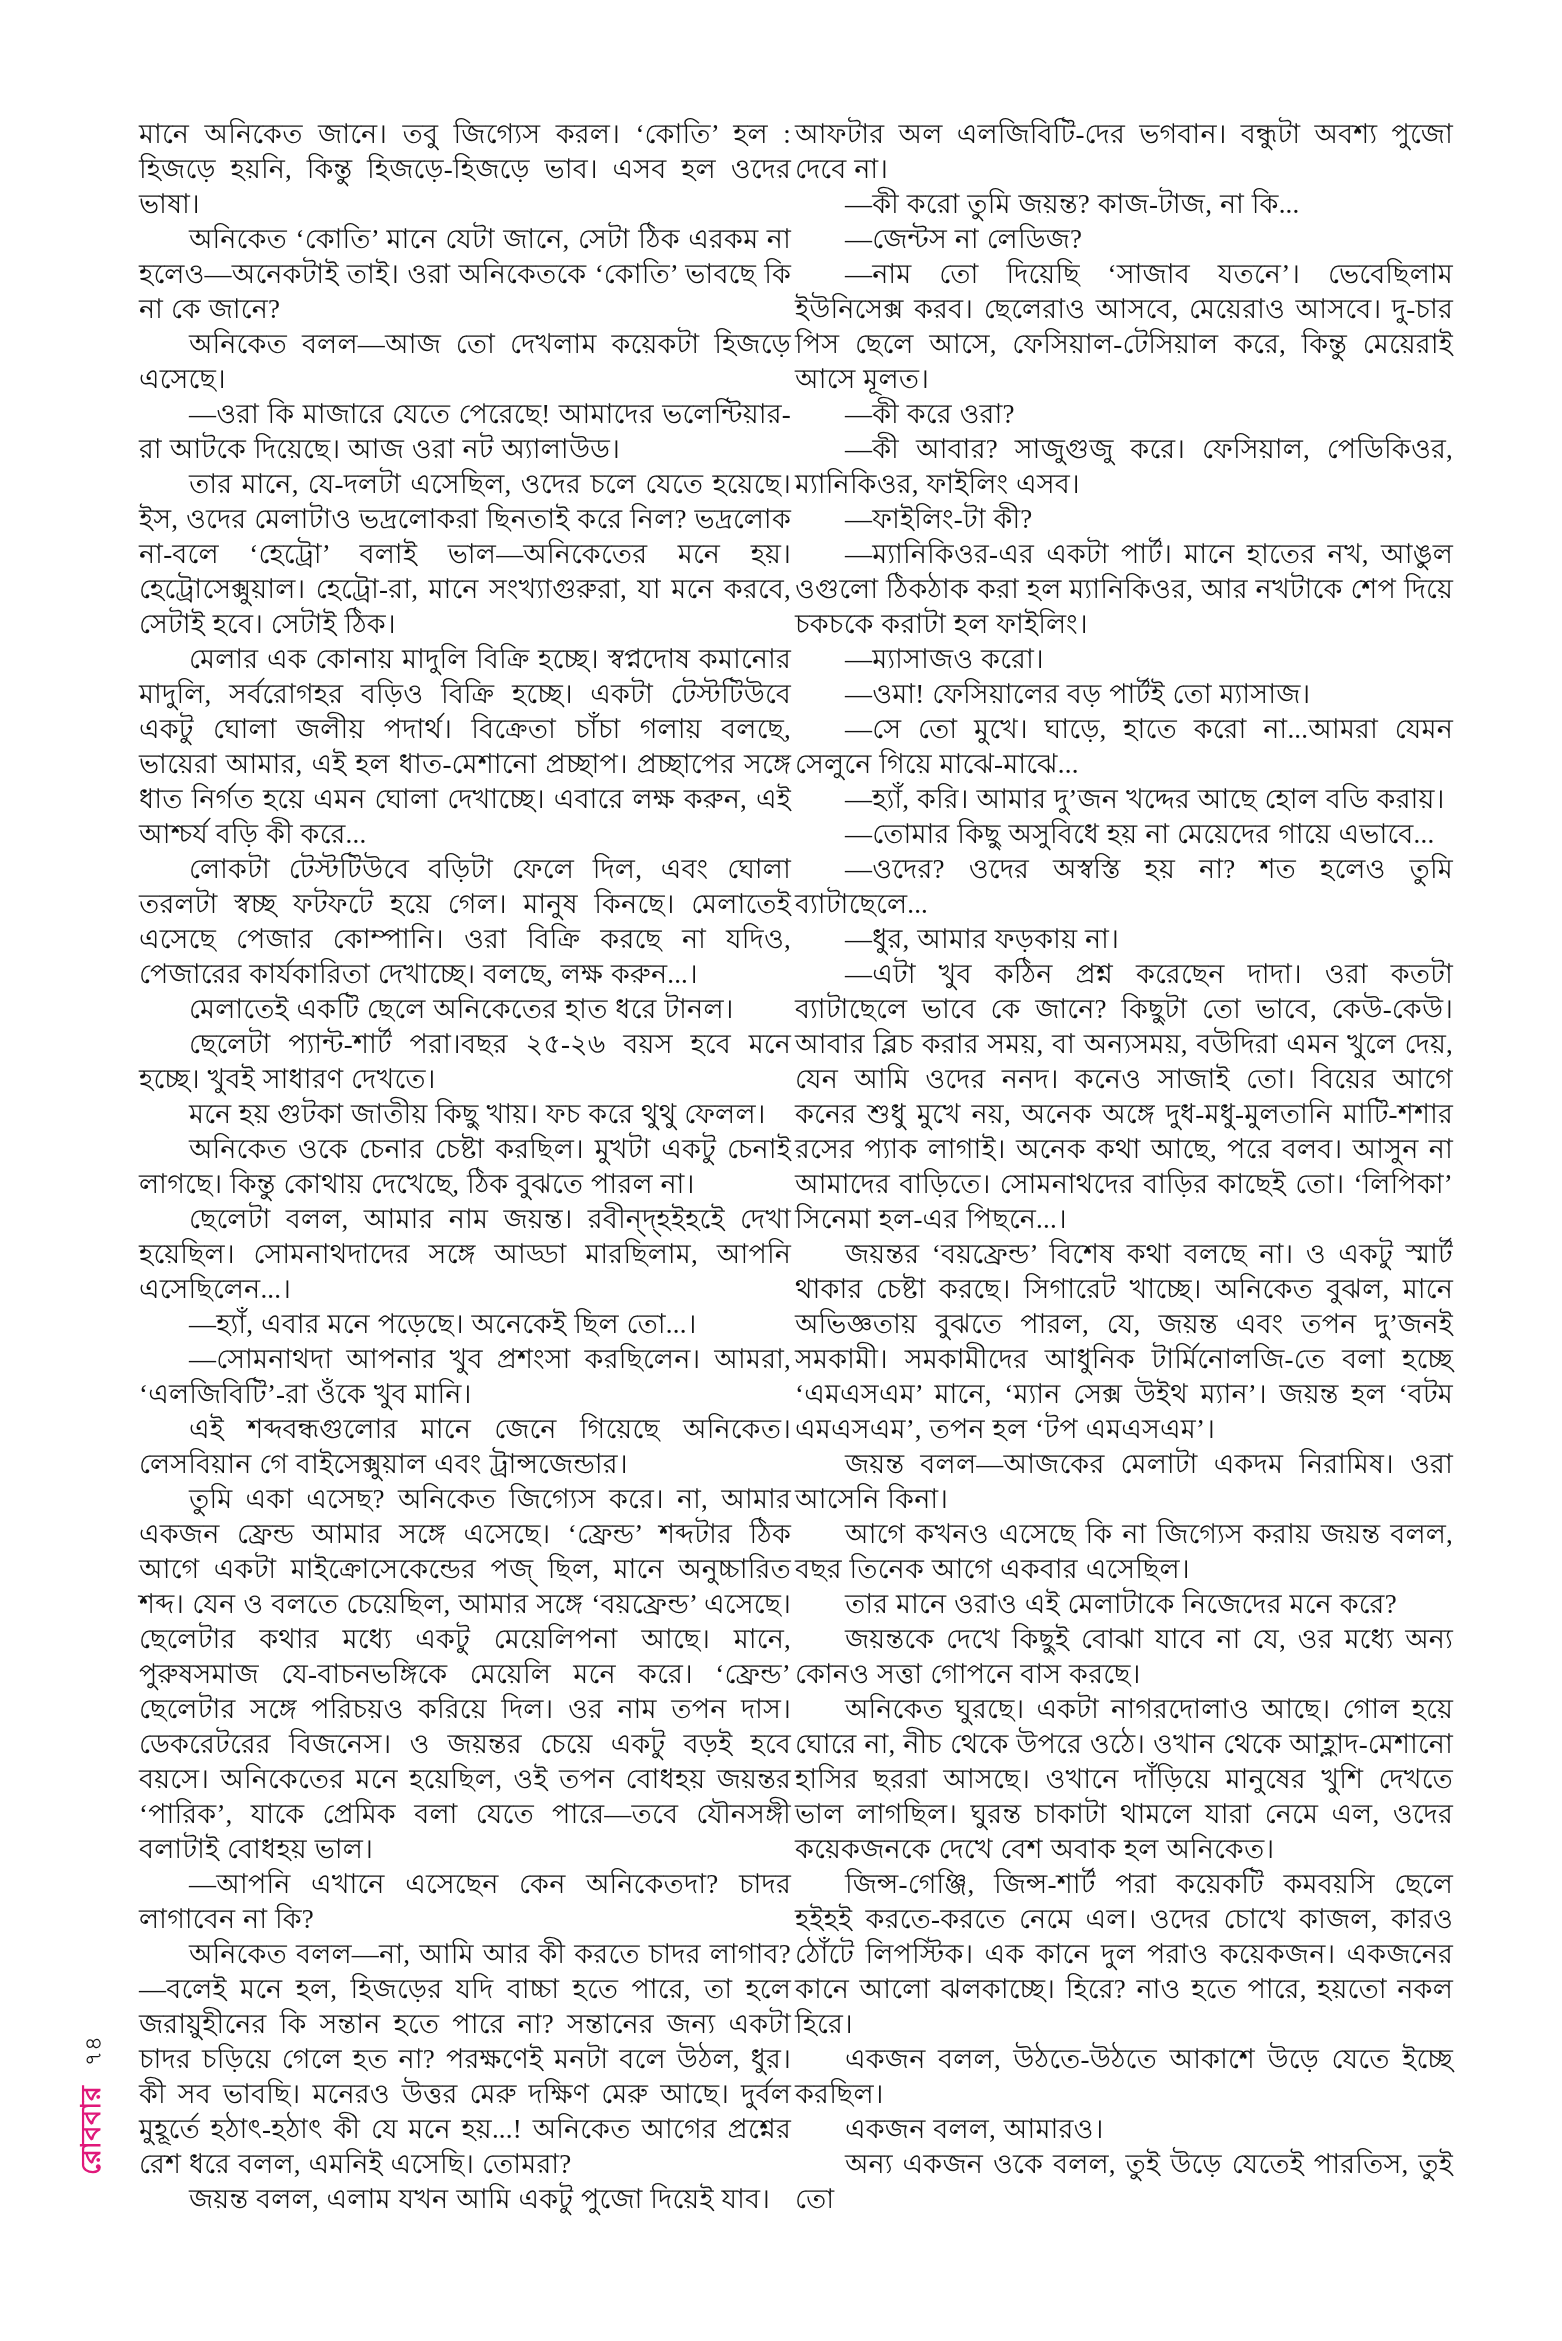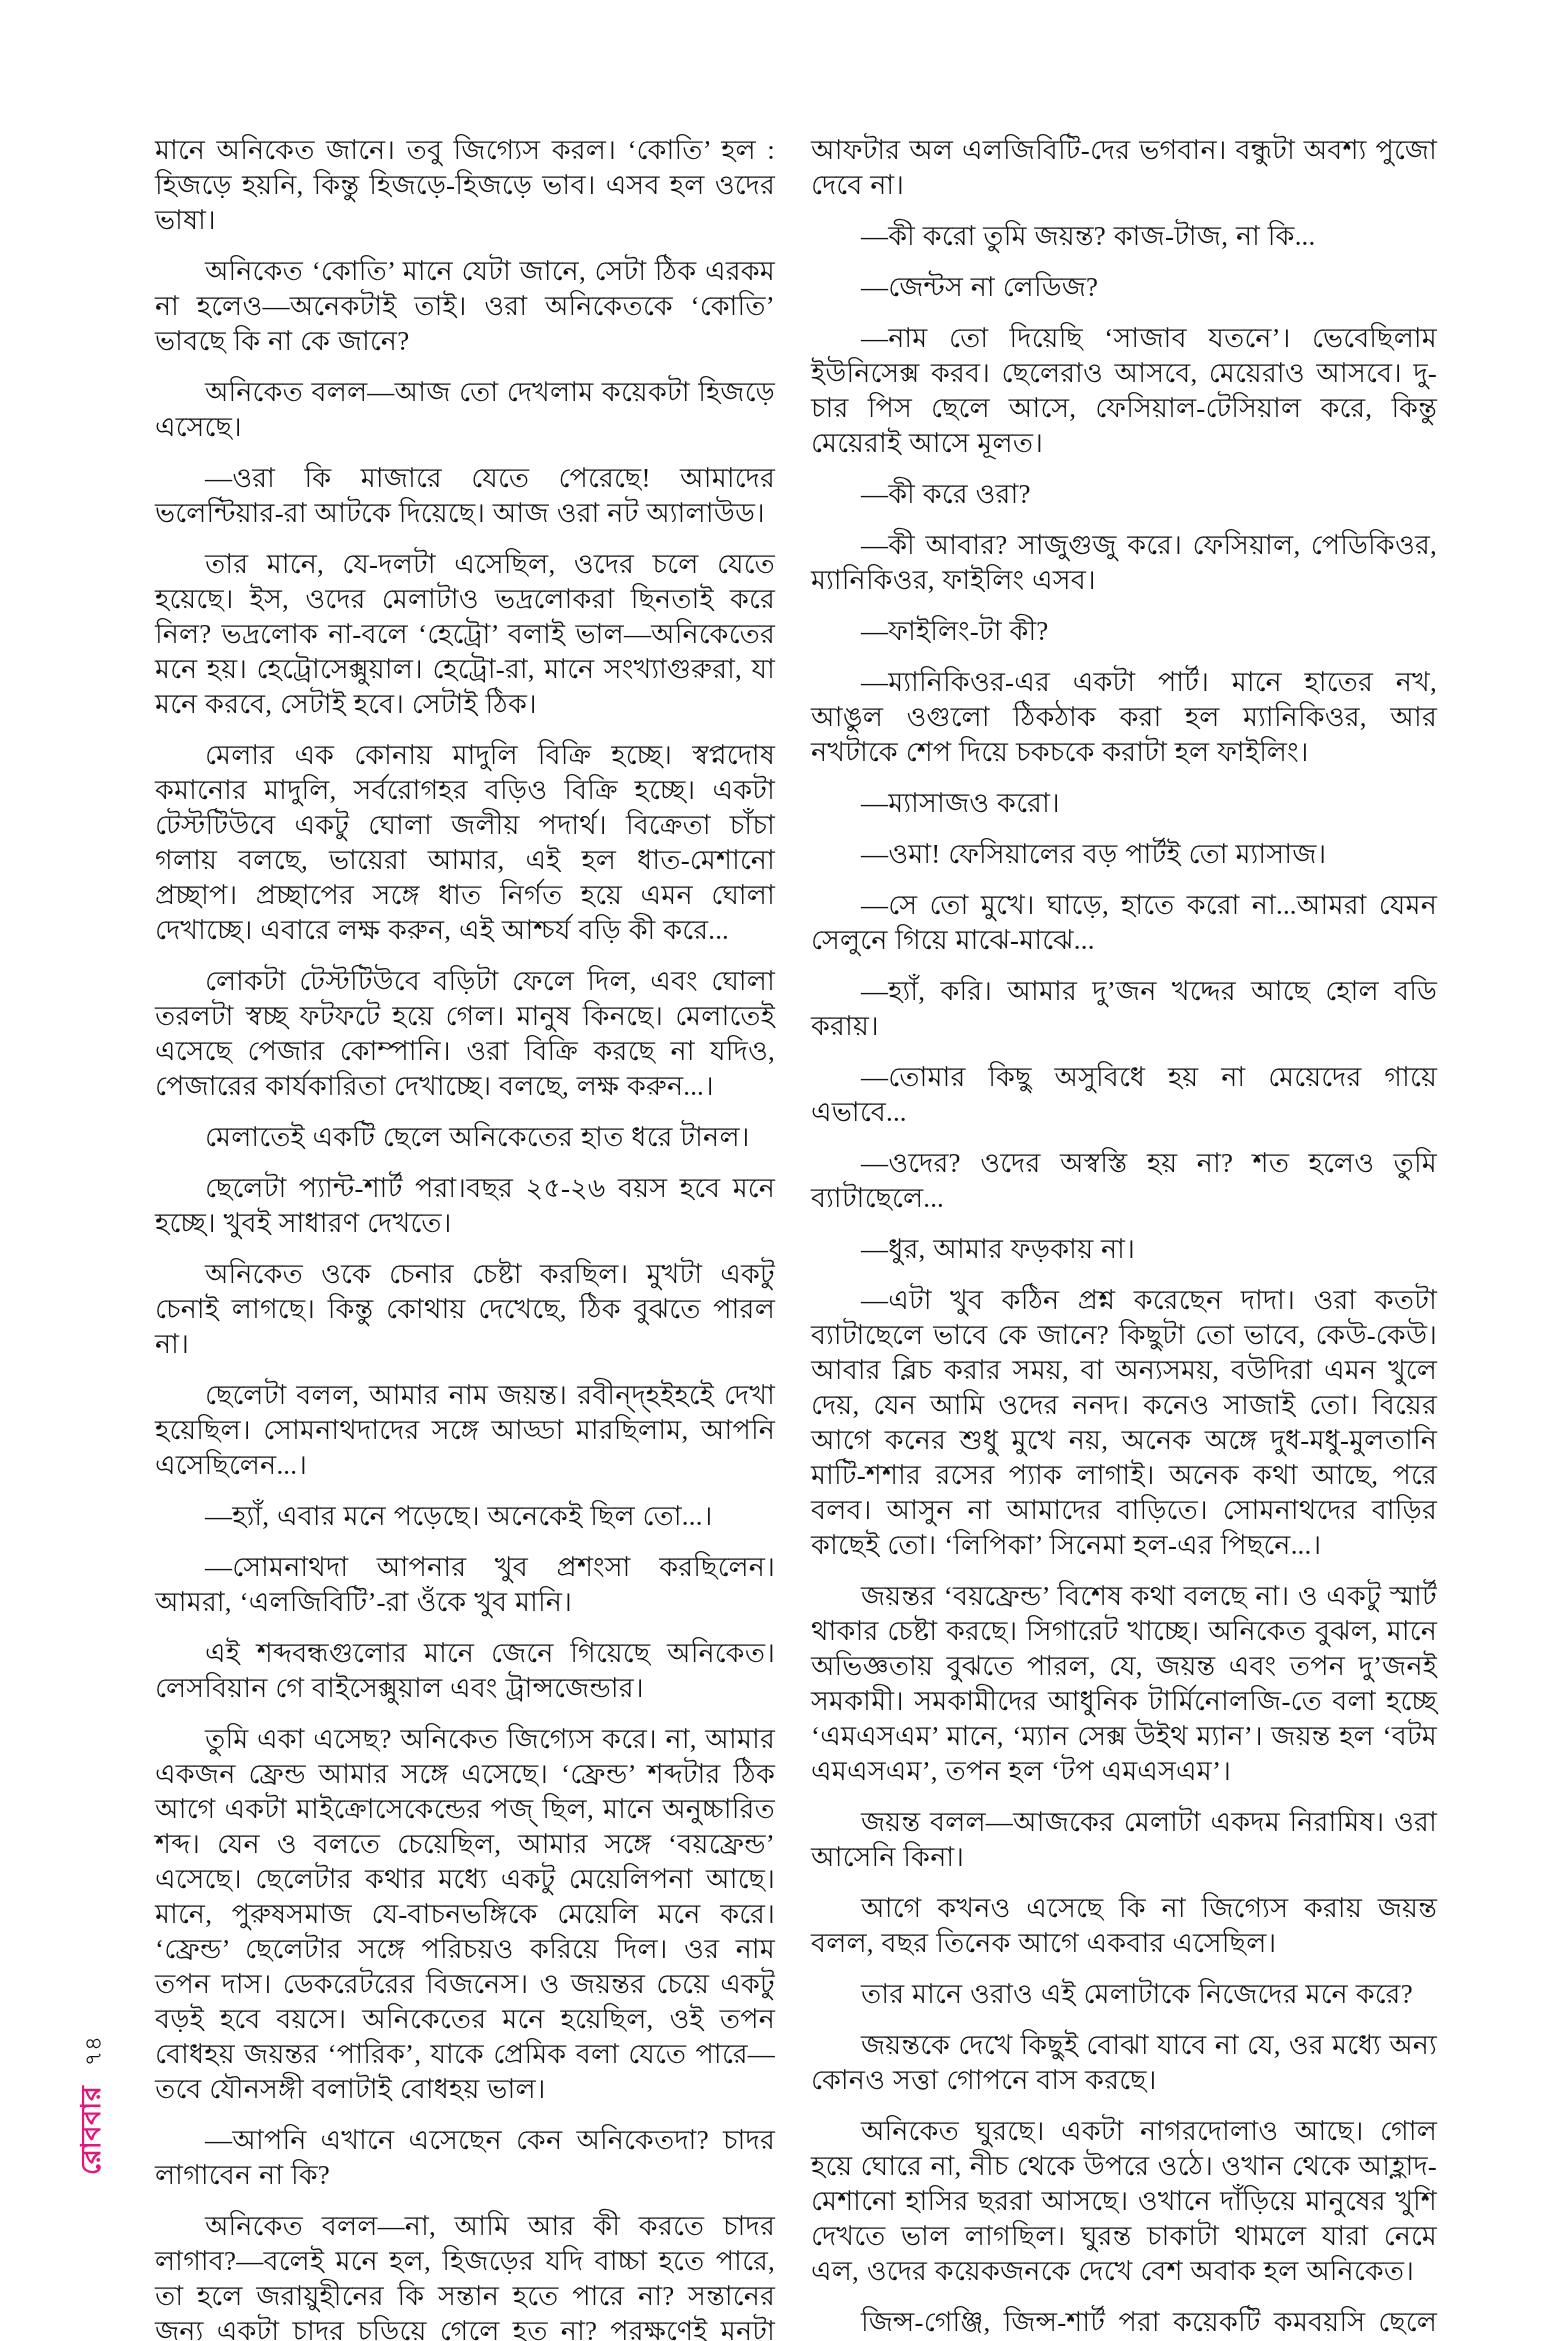--- a/index.html
+++ b/index.html
@@ -19,21 +19,21 @@
     inset: 0;
   }
   .text-col {
     position: absolute;
     top: 117px;
     color: #141414;
   }
   .col-left  { left: 139px;  width: 652px; }
   .col-right { left: 795px; width: 658px; }
   .text-col p.para {
-    margin: 16px;
+    margin: 0;
     padding: 0;
     font-size: 27px;
     line-height: 35px;
     text-align: justify;
     letter-spacing: 0.2px;
     word-spacing: 0.8px;
   }
   .text-col p.para.indent { text-indent: 50px; }
 
   .vert {
@@ -68,20 +68,21 @@
   <div class="text-col col-left" style="color: rgb(20, 20, 20);">
       <p class="para">মানে অনিকেত জানে। তবু জিগ্যেস করল। ‘কোতি’ হল : হিজড়ে হয়নি, কিন্তু হিজড়ে-হিজড়ে ভাব। এসব হল ওদের ভাষা।</p>
       <p class="para indent">অনিকেত ‘কোতি’ মানে যেটা জানে, সেটা ঠিক এরকম না হলেও—অনেকটাই তাই। ওরা অনিকেতকে ‘কোতি’ ভাবছে কি না কে জানে?</p>
       <p class="para indent">অনিকেত বলল—আজ তো দেখলাম কয়েকটা হিজড়ে এসেছে।</p>
       <p class="para indent">—ওরা কি মাজারে যেতে পেরেছে! আমাদের ভলেন্টিয়ার-রা আটকে দিয়েছে। আজ ওরা নট অ্যালাউড।</p>
       <p class="para indent">তার মানে, যে-দলটা এসেছিল, ওদের চলে যেতে হয়েছে। ইস, ওদের মেলাটাও ভদ্রলোকরা ছিনতাই করে নিল? ভদ্রলোক না-বলে ‘হেট্রো’ বলাই ভাল—অনিকেতের মনে হয়। হেট্রোসেক্সুয়াল। হেট্রো-রা, মানে সংখ্যাগুরুরা, যা মনে করবে, সেটাই হবে। সেটাই ঠিক।</p>
       <p class="para indent">মেলার এক কোনায় মাদুলি বিক্রি হচ্ছে। স্বপ্নদোষ কমানোর মাদুলি, সর্বরোগহর বড়িও বিক্রি হচ্ছে। একটা টেস্টটিউবে একটু ঘোলা জলীয় পদার্থ। বিক্রেতা চাঁচা গলায় বলছে, ভায়েরা আমার, এই হল ধাত-মেশানো প্রচ্ছাপ। প্রচ্ছাপের সঙ্গে ধাত নির্গত হয়ে এমন ঘোলা দেখাচ্ছে। এবারে লক্ষ করুন, এই আশ্চর্য বড়ি কী করে...</p>
       <p class="para indent">লোকটা টেস্টটিউবে বড়িটা ফেলে দিল, এবং ঘোলা তরলটা স্বচ্ছ ফটফটে হয়ে গেল। মানুষ কিনছে। মেলাতেই এসেছে পেজার কোম্পানি। ওরা বিক্রি করছে না যদিও, পেজারের কার্যকারিতা দেখাচ্ছে। বলছে, লক্ষ করুন...।</p>
       <p class="para indent">মেলাতেই একটি ছেলে অনিকেতের হাত ধরে টানল।</p>
       <p class="para indent">ছেলেটা প্যান্ট-শার্ট পরা।বছর ২৫-২৬ বয়স হবে মনে হচ্ছে। খুবই সাধারণ দেখতে।</p>
+      <p class="para indent">মনে হয় গুটকা জাতীয় কিছু খায়। ফচ করে থুথু ফেলল।</p>
       <p class="para indent">অনিকেত ওকে চেনার চেষ্টা করছিল। মুখটা একটু চেনাই লাগছে। কিন্তু কোথায় দেখেছে, ঠিক বুঝতে পারল না।</p>
       <p class="para indent">ছেলেটা বলল, আমার নাম জয়ন্ত। রবীন্দ্হইহইে দেখা হয়েছিল। সোমনাথদাদের সঙ্গে আড্ডা মারছিলাম, আপনি এসেছিলেন...।</p>
       <p class="para indent">—হ্যাঁ, এবার মনে পড়েছে। অনেকেই ছিল তো...।</p>
       <p class="para indent">—সোমনাথদা আপনার খুব প্রশংসা করছিলেন। আমরা, ‘এলজিবিটি’-রা ওঁকে খুব মানি।</p>
       <p class="para indent">এই শব্দবন্ধগুলোর মানে জেনে গিয়েছে অনিকেত। লেসবিয়ান গে বাইসেক্সুয়াল এবং ট্রান্সজেন্ডার।</p>
       <p class="para indent">তুমি একা এসেছ? অনিকেত জিগ্যেস করে। না, আমার একজন ফ্রেন্ড আমার সঙ্গে এসেছে। ‘ফ্রেন্ড’ শব্দটার ঠিক আগে একটা মাইক্রোসেকেন্ডের পজ্ ছিল, মানে অনুচ্চারিত শব্দ। যেন ও বলতে চেয়েছিল, আমার সঙ্গে ‘বয়ফ্রেন্ড’ এসেছে। ছেলেটার কথার মধ্যে একটু মেয়েলিপনা আছে। মানে, পুরুষসমাজ যে-বাচনভঙ্গিকে মেয়েলি মনে করে। ‘ফ্রেন্ড’ ছেলেটার সঙ্গে পরিচয়ও করিয়ে দিল। ওর নাম তপন দাস। ডেকরেটরের বিজনেস। ও জয়ন্তর চেয়ে একটু বড়ই হবে বয়সে। অনিকেতের মনে হয়েছিল, ওই তপন বোধহয় জয়ন্তর ‘পারিক’, যাকে প্রেমিক বলা যেতে পারে—তবে যৌনসঙ্গী বলাটাই বোধহয় ভাল।</p>
       <p class="para indent">—আপনি এখানে এসেছেন কেন অনিকেতদা? চাদর লাগাবেন না কি?</p>
       <p class="para indent">অনিকেত বলল—না, আমি আর কী করতে চাদর লাগাব?—বলেই মনে হল, হিজড়ের যদি বাচ্চা হতে পারে, তা হলে জরায়ুহীনের কি সন্তান হতে পারে না? সন্তানের জন্য একটা চাদর চড়িয়ে গেলে হত না? পরক্ষণেই মনটা বলে উঠল, ধুর। কী সব ভাবছি। মনেরও উত্তর মেরু দক্ষিণ মেরু আছে। দুর্বল মুহূর্তে হঠাৎ-হঠাৎ কী যে মনে হয়...! অনিকেত আগের প্রশ্নের রেশ ধরে বলল, এমনিই এসেছি। তোমরা?</p>
       <p class="para indent">জয়ন্ত বলল, এলাম যখন আমি একটু পুজো দিয়েই যাব।</p>
     </div>

